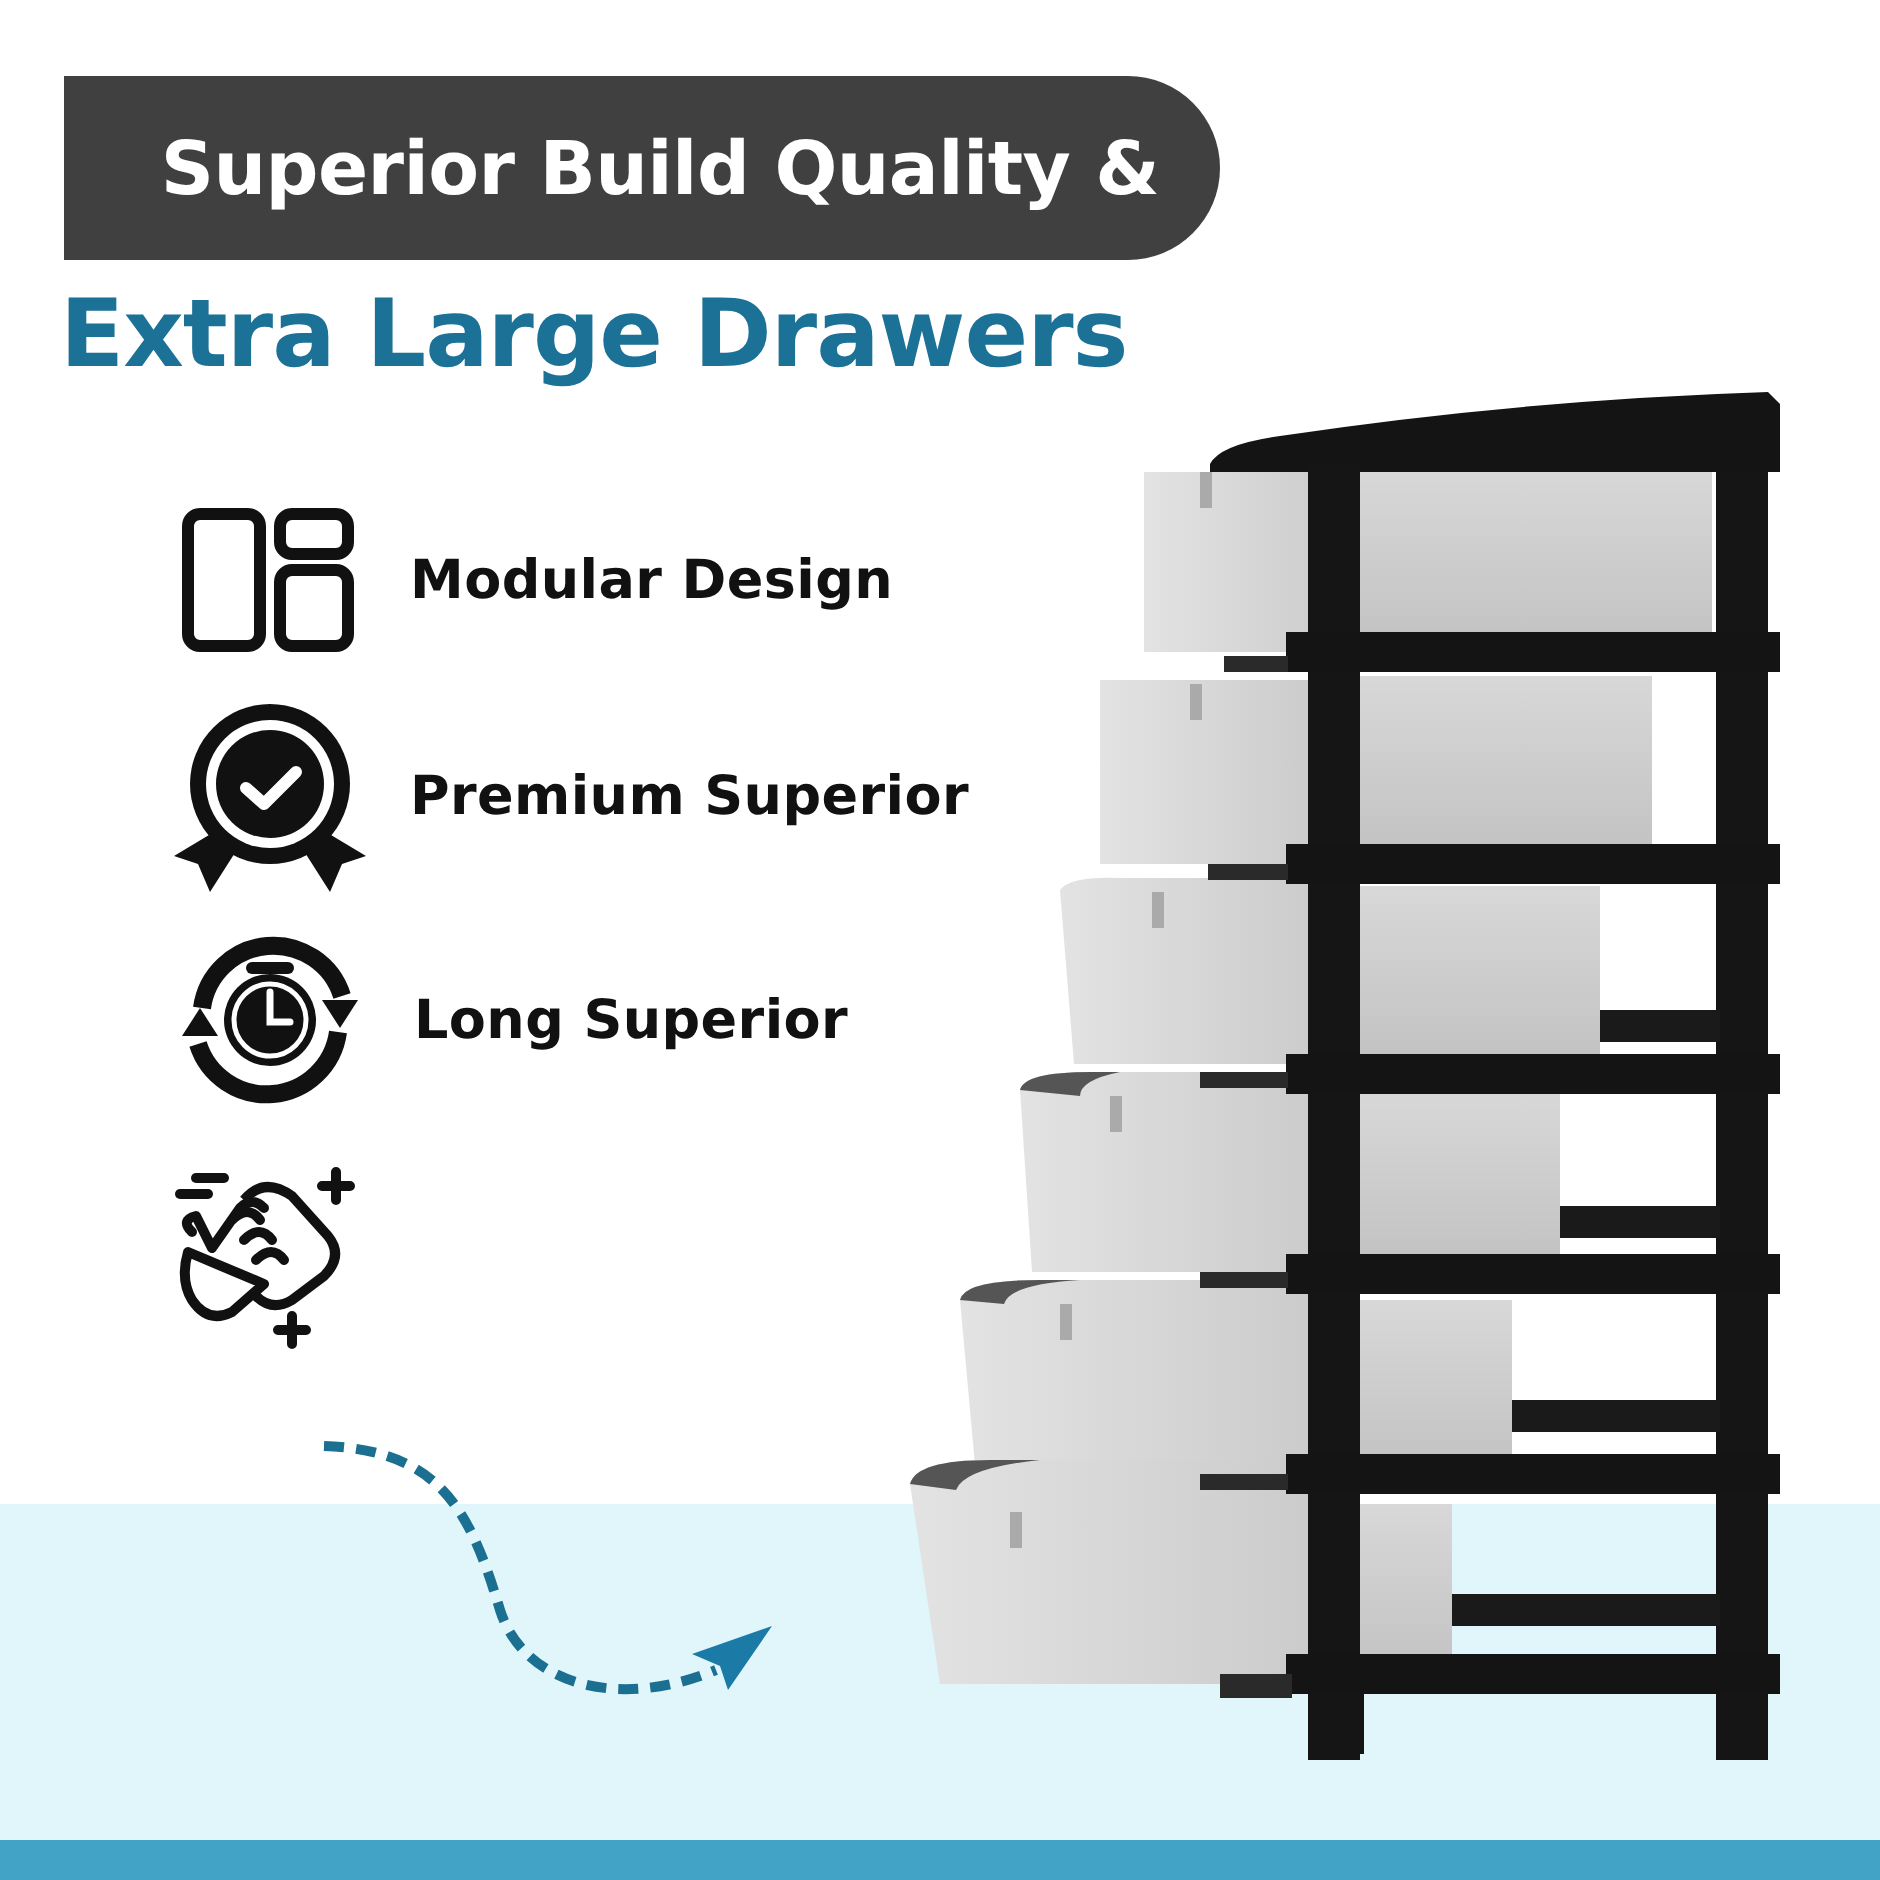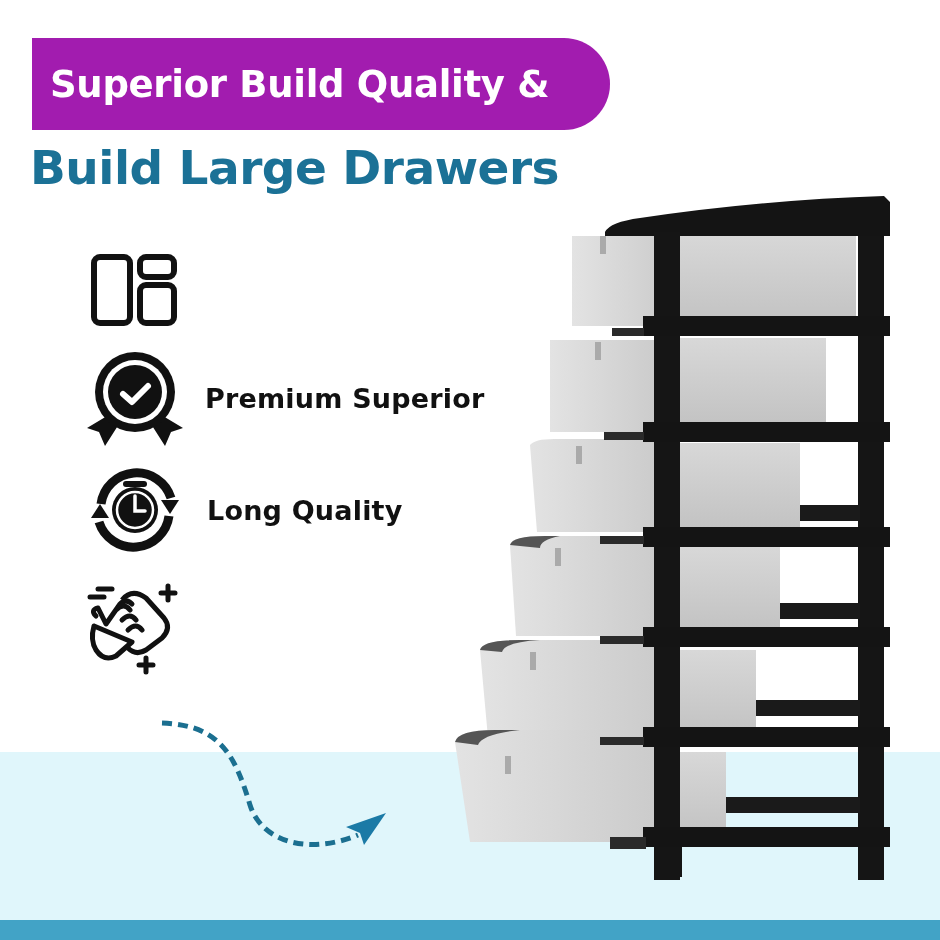--- a/index.html
+++ b/index.html
@@ -1,48 +1,49 @@
 <!DOCTYPE html>
 <html><head>
 <meta charset="utf-8">
 <style>
   html, body { margin: 0; padding: 0; }
   body { width: 940px; height: 940px; position: relative; overflow: hidden; background: #ffffff;
          font-family: "DejaVu Sans", "Liberation Sans", sans-serif; }
   .abs { position: absolute; }
   .band-light { left: 0; top: 752px; width: 940px; height: 168px; background: #e0f6fb; }
   .band-dark { left: 0; top: 920px; width: 940px; height: 20px; background: #42a3c6; }
-  .banner { left: 32px; top: 38px; width: 578px; height: 92px; background: #a21caf;
-            border-radius: 0 46px 46px 0; display: flex; align-items: center; box-sizing: border-box; padding-left: 18px; }
+  .banner { left: 32px; top: 38px; width: 578px; height: 92px; background: #404040;
+            border-radius: 0 46px 46px 0; display: flex; align-items: center; box-sizing: border-box; padding-left: 18px; justify-content: center; }
   .banner span { color: #ffffff; font-weight: bold; font-size: 37px; letter-spacing: -0.3px; white-space: nowrap; }
   .subtitle { left: 30px; top: 140px; color: #1b7196; font-weight: bold; font-size: 47px; letter-spacing: -0.5px; white-space: nowrap; }
   .feature { display: flex; align-items: center; }
   .feature .label { color: #111111; font-weight: bold; font-size: 27px; white-space: nowrap; letter-spacing: 0.2px; }
   .icon svg { display: block; }
   .product { left: 440px; top: 190px; width: 460px; height: 700px; }
 </style>
 </head>
 <body>
 
 <div class="abs band-light"></div>
 <div class="abs band-dark"></div>
 
 <div class="abs banner">
   <span>Superior Build Quality &amp;</span>
 </div>
-<div class="abs subtitle">Build Large Drawers</div>
+<div class="abs subtitle">Extra Large Drawers</div>
 
 <div class="abs feature" style="left:90px; top:254px;">
   <span class="icon">
     <svg width="88" height="72" viewBox="0 0 88 72">
       <rect x="4" y="3" width="36" height="66" rx="6" fill="none" stroke="#111" stroke-width="6"></rect>
       <rect x="50" y="3" width="34" height="20" rx="6" fill="none" stroke="#111" stroke-width="6"></rect>
       <rect x="50" y="31" width="34" height="38" rx="6" fill="none" stroke="#111" stroke-width="6"></rect>
     </svg>
   </span>
+  <span class="label" style="margin-left:27px;">Modular Design</span>
 </div>
 
 <div class="abs feature" style="left:85px; top:348px;">
   <span class="icon">
     <svg width="100" height="100" viewBox="0 0 100 100">
       <path d="M22 68 L2 80 L14 84 L20 98 L34 76 Z" fill="#111"></path>
       <path d="M78 68 L98 80 L86 84 L80 98 L66 76 Z" fill="#111"></path>
       <circle cx="50" cy="44" r="40" fill="#111"></circle>
       <circle cx="50" cy="44" r="32" fill="#fff"></circle>
       <circle cx="50" cy="44" r="27" fill="#111"></circle>
@@ -58,21 +59,21 @@
       <path d="M14 42 A36 36 0 0 1 84 36" fill="none" stroke="#111" stroke-width="9"></path>
       <path d="M82 54 A36 36 0 0 1 12 60" fill="none" stroke="#111" stroke-width="9"></path>
       <path d="M74 38 L92 38 L83 52 Z" fill="#111"></path>
       <path d="M4 56 L22 56 L13 42 Z" fill="#111"></path>
       <circle cx="48" cy="48" r="23" fill="#111"></circle>
       <circle cx="48" cy="48" r="18" fill="none" stroke="#fff" stroke-width="2.5"></circle>
       <path d="M48 34 L48 49 L58 49" fill="none" stroke="#fff" stroke-width="3.5" stroke-linecap="round"></path>
       <rect x="36" y="19" width="24" height="6" rx="3" fill="#111"></rect>
     </svg>
   </span>
-  <span class="label" style="margin-left:24px;">Long Quality</span>
+  <span class="label" style="margin-left:24px;">Long Superior</span>
 </div>
 
 <div class="abs feature" style="left:86px; top:580px;">
   <span class="icon">
     <svg width="96" height="96" viewBox="0 0 96 96">
       <line x1="4" y1="17" x2="18" y2="17" stroke="#111" stroke-width="5" stroke-linecap="round"></line>
       <line x1="12" y1="9" x2="26" y2="9" stroke="#111" stroke-width="5" stroke-linecap="round"></line>
       <path d="M82 6 L82 20 M75 13 L89 13" stroke="#111" stroke-width="5" stroke-linecap="round"></path>
       <path d="M60 78 L60 92 M53 85 L67 85" stroke="#111" stroke-width="5" stroke-linecap="round"></path>
       <path d="M36 20 Q46 8 60 18 L78 38 Q86 48 76 58 L60 70 Q50 76 42 68" fill="none" stroke="#111" stroke-width="5" stroke-linejoin="round"></path>

